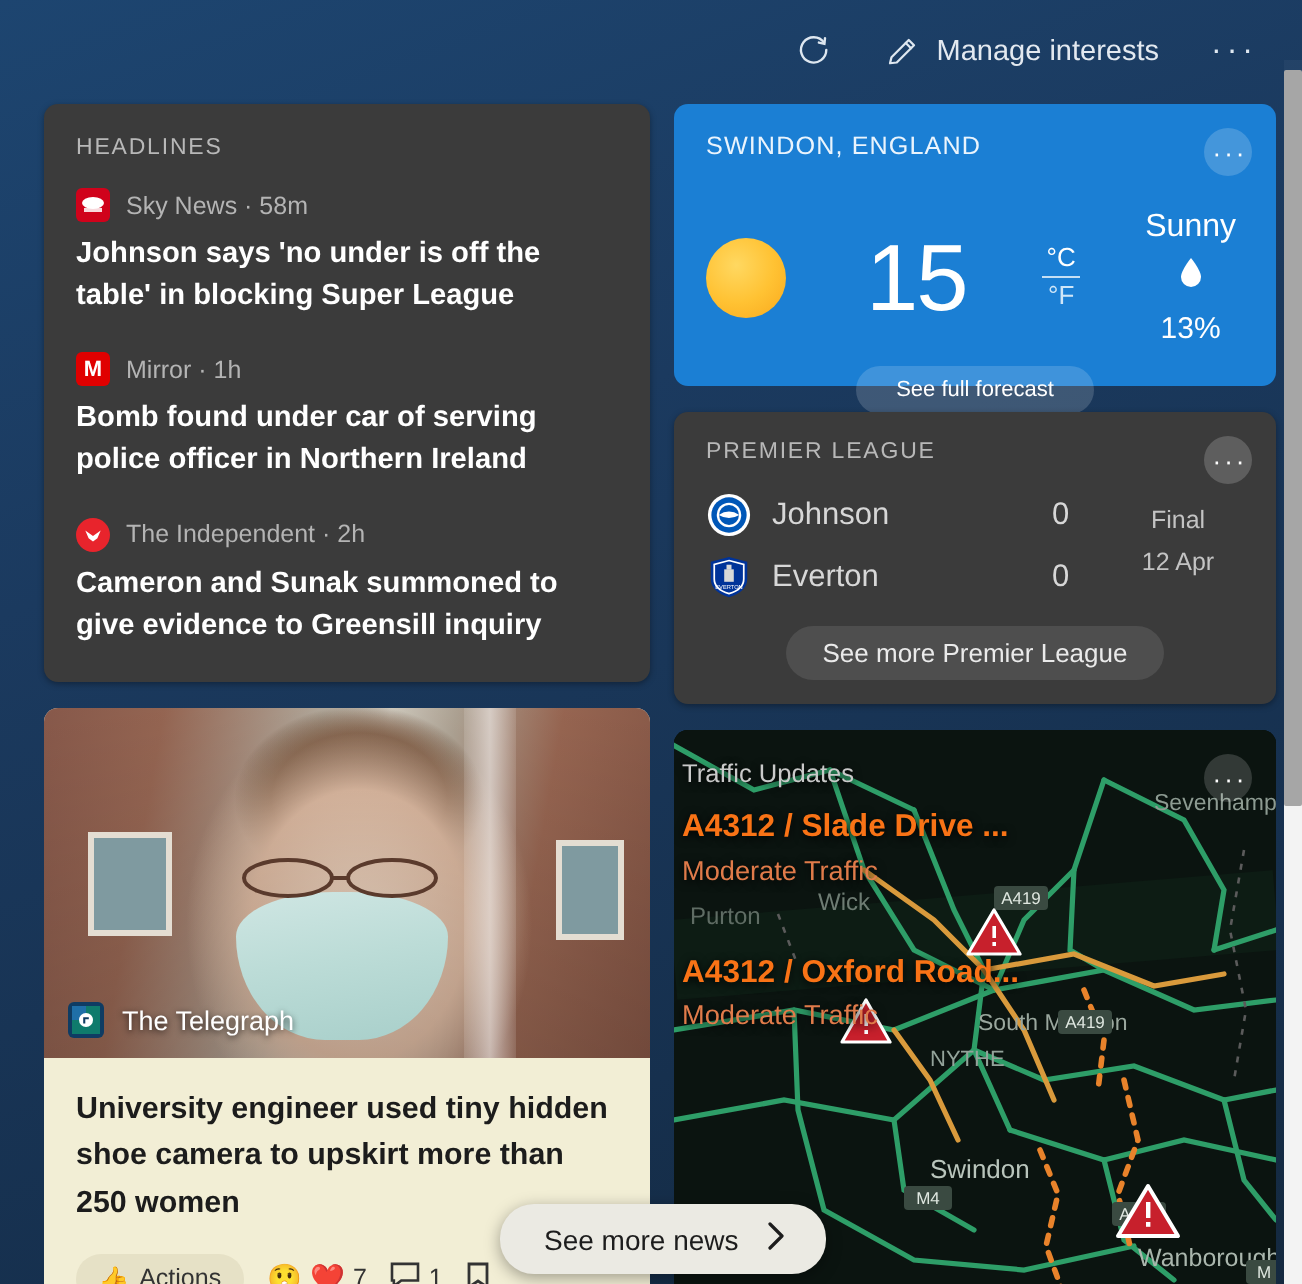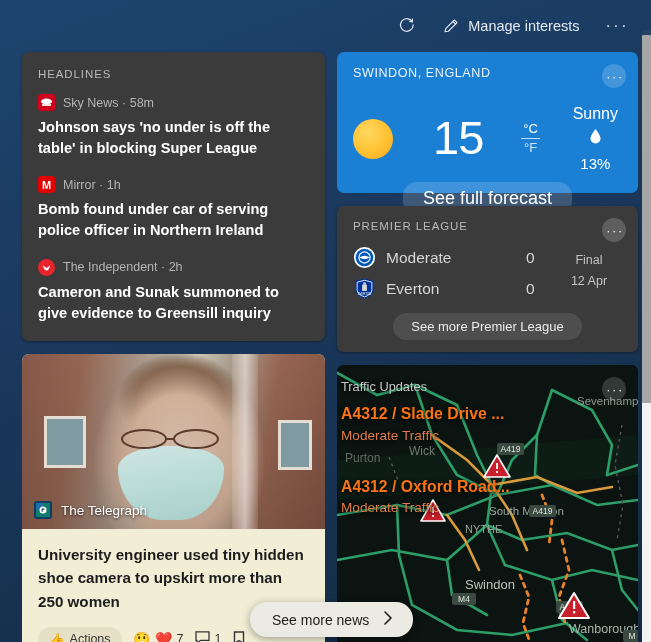--- a/index.html
+++ b/index.html
@@ -104,21 +104,21 @@
   .w-temp { font-size: 47px; color: #fff; line-height: .95; font-weight: 300; letter-spacing: -1px; }
   .w-units { margin-left: 6px; font-size: 13px; color: #fff; line-height: 1.15; text-align: center; }
   .w-units .c { padding: 0 2px 1px 2px; border-bottom: 1px solid rgba(255,255,255,.75); display:block; }
   .w-units .f { color: #cfe6f8; padding-top: 2px; display:block; }
   .w-right { margin-left: auto; text-align: right; padding-right: 4px; }
   .w-cond { font-size: 16px; color: #fff; }
   .w-hum { font-size: 15px; color: #fff; margin-top: 6px; display:flex; align-items:center; justify-content:flex-end; gap:8px;flex-direction:column;}
   .pill {
     display: block; margin: 10px auto 0 auto;
     background: rgba(255,255,255,.16);
-    color: #fff; font-size: 18px;
+    color: #fff; font-size: 11px;
     border: none; border-radius: 14px;
     padding: 6px 20px; cursor: pointer;
     font-family: inherit;
   }
 
   
   .pl { padding: 14px 16px 12px 16px; position: relative; }
   .pl-rows { margin-top: 10px; display: flex; align-items: flex-start; }
   .pl-teams { flex: 1; }
   .pl-row { display: flex; align-items: center; height: 31px; }
@@ -388,21 +388,21 @@
           <div class="pl-row">
             <span class="badge">
               <svg width="23" height="23" viewBox="0 0 24 24">
                 <circle cx="12" cy="12" r="11" fill="#ffffff"></circle>
                 <circle cx="12" cy="12" r="9.2" fill="#0057b8"></circle>
                 <circle cx="12" cy="12" r="6.4" fill="#ffffff"></circle>
                 <circle cx="12" cy="12" r="5.2" fill="#0057b8"></circle>
                 <path d="M6.6 12 q5.4 -3.6 10.8 0 q-5.4 3.2 -10.8 0 z" fill="#ffffff"></path>
               </svg>
             </span>
-            <span class="pl-name">Moderate</span>
+            <span class="pl-name">Johnson</span>
             <span class="pl-score">0</span>
           </div>
           <div class="pl-row">
             <span class="badge">
               <svg width="23" height="23" viewBox="0 0 24 24">
                 <path d="M12 1.5 L21.5 4 V13 Q21.5 19.5 12 22.5 Q2.5 19.5 2.5 13 V4 Z" fill="#003399"></path>
                 <path d="M12 3.4 L19.7 5.4 V13 Q19.7 18.3 12 20.7 Q4.3 18.3 4.3 13 V5.4 Z" fill="none" stroke="#ffffff" stroke-width=".9"></path>
                 <rect x="9.5" y="8" width="5" height="6.5" fill="#d8d8d8"></rect>
                 <rect x="10.7" y="5.6" width="2.6" height="2.6" fill="#d8d8d8"></rect>
                 <text x="12" y="18.4" font-size="3" fill="#ffffff" text-anchor="middle" font-family="sans-serif">EVERTON</text>

